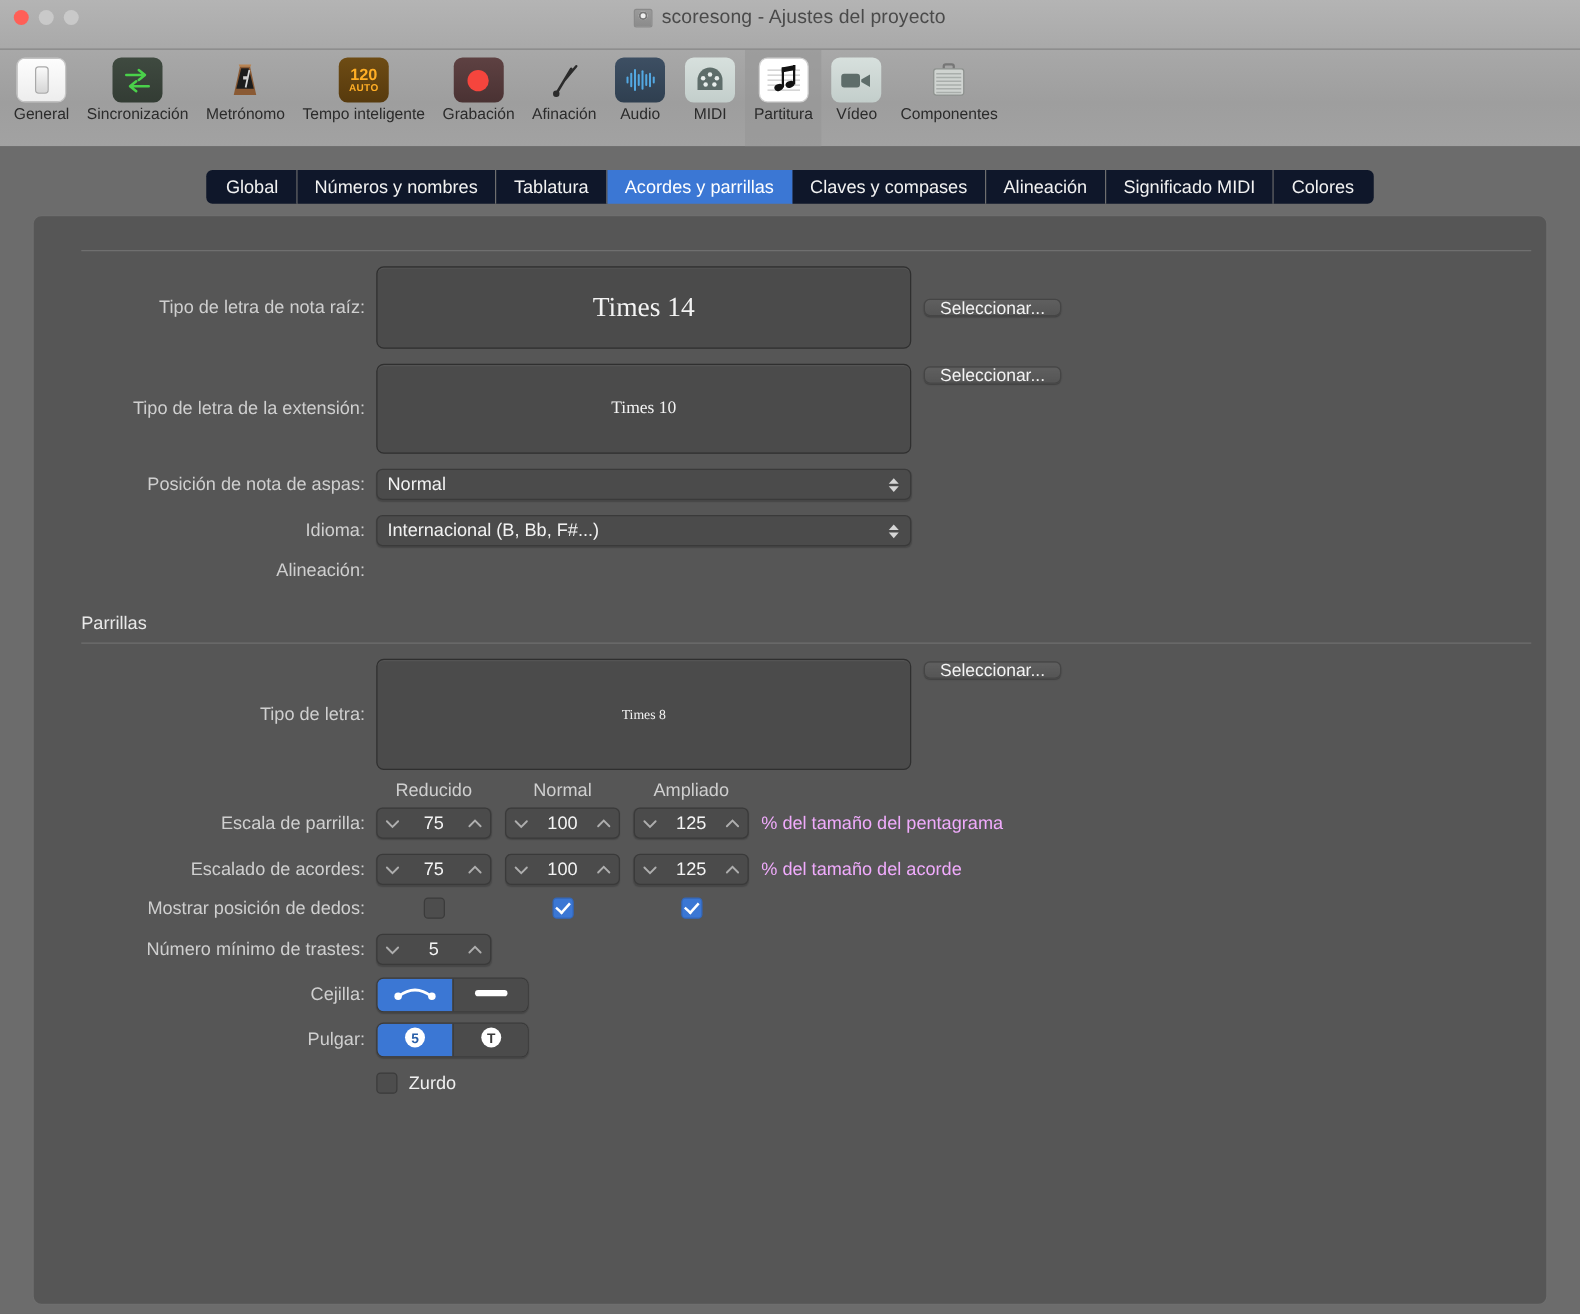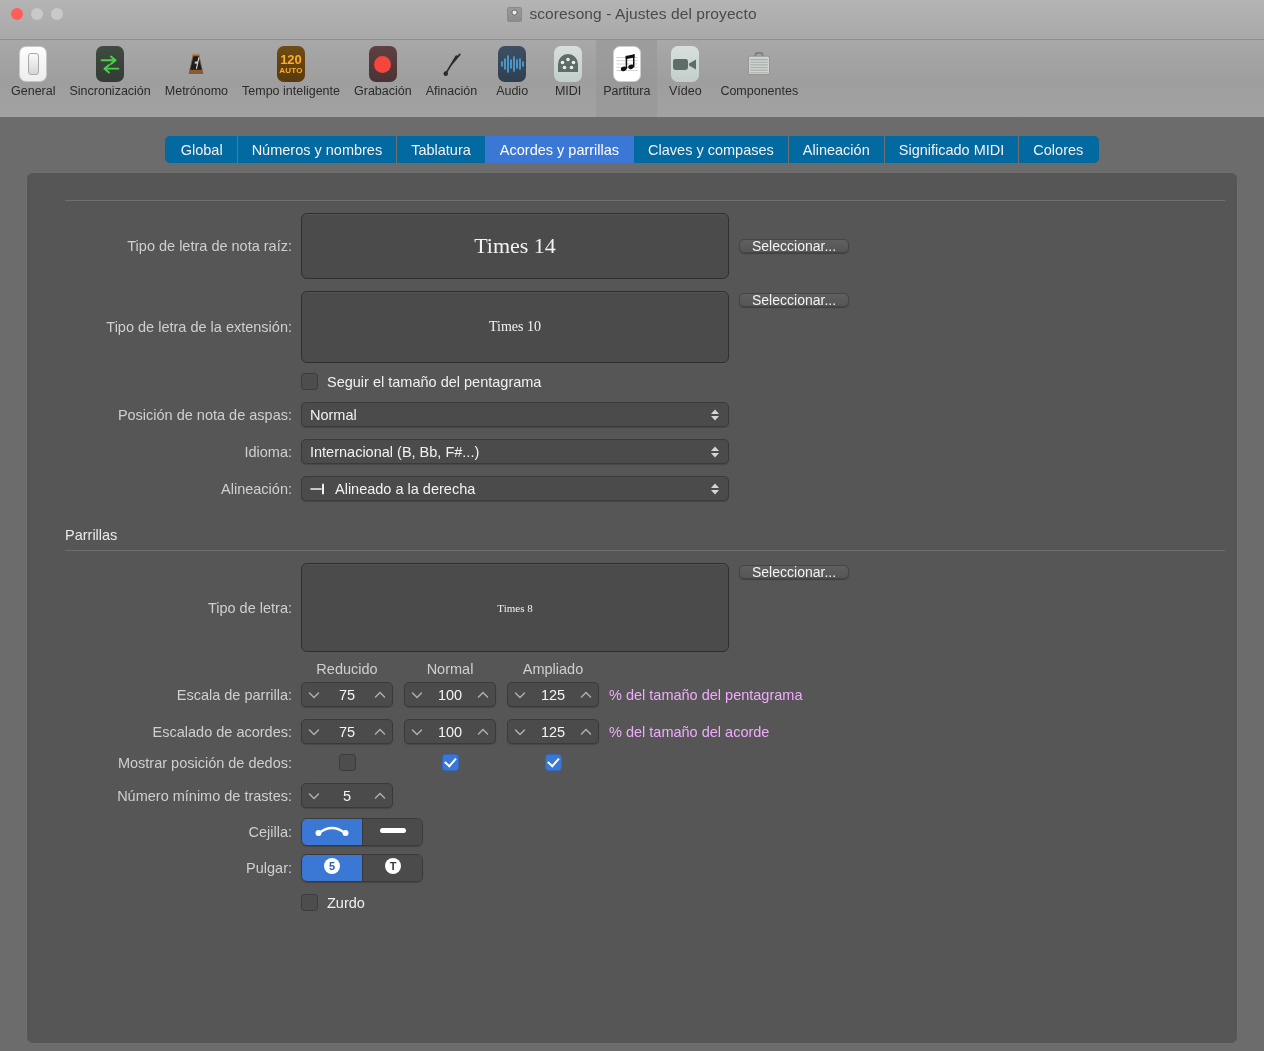--- a/index.html
+++ b/index.html
@@ -54,21 +54,21 @@
     padding: 0 4px;
   }
   .tb-item {
     width: auto; min-width: 56px;
     padding: 6px 7px 4px;
     display: flex; flex-direction: column; align-items: center; gap: 3px;
     height: 77px;
   }
   .tb-item.selected { background: rgba(150,150,150,.62); }
   .tb-ico {
-    width: 28px; height: 36px; border-radius: 7px;
+    width: 40px; height: 36px; border-radius: 7px;
     display: flex; align-items: center; justify-content: center;
     position: relative; overflow: hidden;
     flex: 0 0 auto;
   }
   .tb-label { font-size: 12.5px; color: #2b2b2b; white-space: nowrap; line-height: 1.1; }
 
   
   .ic-general { background: linear-gradient(180deg,#fdfdfd,#ededed); border:1px solid #c6c6c6; }
   .ic-general .sw {
     width: 11px; height: 22px; border-radius: 3px;
@@ -96,21 +96,21 @@
     height: 945px;
   }
   .tabstrip {
     display: flex; justify-content: center; align-items: center;
     margin-bottom: 9px;
   }
   .tab {
     height: 27px;
     padding: 0 14px;
     display: flex; align-items: center; justify-content: center;
-    background: #0369a1;
+    background: #0f172a;
     color: #f2f2f2;
     font-size: 14.5px;
     border-right: 1px solid #6f6f6f;
     white-space: nowrap;
   }
   .tab:first-child { border-radius: 5px 0 0 5px; padding-left: 16px; }
   .tab:last-child  { border-radius: 0 5px 5px 0; border-right: none; padding-right: 16px; }
   .tab.active { background: #3b77d4; color: #fff; border-right-color:#3b77d4; }
 
   .panel {
@@ -404,25 +404,20 @@
       <div class="fontbox big">Times 14</div>
       <div class="btn">Seleccionar...</div>
     </div>
 
     <div class="row">
       <div class="lbl">Tipo de letra de la extensión:</div>
       <div class="fontbox mid">Times 10</div>
       <div class="btn" style="align-self:flex-start;margin-top:2px;">Seleccionar...</div>
     </div>
 
-    <div class="row" style="margin-top:10px;">
-      <div class="lbl"></div>
-      <div class="cb"></div>
-      <span class="cb-label">Seguir el tamaño del pentagrama</span>
-    </div>
 
     <div class="row">
       <div class="lbl">Posición de nota de aspas:</div>
       <div class="select">
         <span>Normal</span>
         <span class="chev">
           <svg width="10" height="14" viewBox="0 0 10 14">
               <path d="M5 1.5 L9 6 L1 6 Z" fill="#d6d6d6"></path>
               <path d="M5 12.5 L9 8 L1 8 Z" fill="#d6d6d6"></path>
             </svg>
@@ -439,35 +434,20 @@
           <svg width="10" height="14" viewBox="0 0 10 14">
               <path d="M5 1.5 L9 6 L1 6 Z" fill="#d6d6d6"></path>
               <path d="M5 12.5 L9 8 L1 8 Z" fill="#d6d6d6"></path>
             </svg>
         </span>
       </div>
     </div>
 
     <div class="row">
       <div class="lbl">Alineación:</div>
-      <div class="select">
-        <span class="align-ico">
-          <svg width="16" height="12" viewBox="0 0 16 12">
-            <path d="M1 6 H11" stroke="#f0f0f0" stroke-width="1.6" stroke-linecap="round"></path>
-            <path d="M13 1.5 V10.5" stroke="#f0f0f0" stroke-width="2" stroke-linecap="round"></path>
-          </svg>
-        </span>
-        <span>Alineado a la derecha</span>
-        <span class="chev">
-          <svg width="10" height="14" viewBox="0 0 10 14">
-              <path d="M5 1.5 L9 6 L1 6 Z" fill="#d6d6d6"></path>
-              <path d="M5 12.5 L9 8 L1 8 Z" fill="#d6d6d6"></path>
-            </svg>
-        </span>
-      </div>
     </div>
 
     <div class="sec-title" style="margin-top:26px;">Parrillas</div>
     <div class="sec-rule"></div>
 
     <div class="row">
       <div class="lbl">Tipo de letra:</div>
       <div class="fontbox small">Times 8</div>
       <div class="btn" style="align-self:flex-start;margin-top:2px;">Seleccionar...</div>
     </div>

